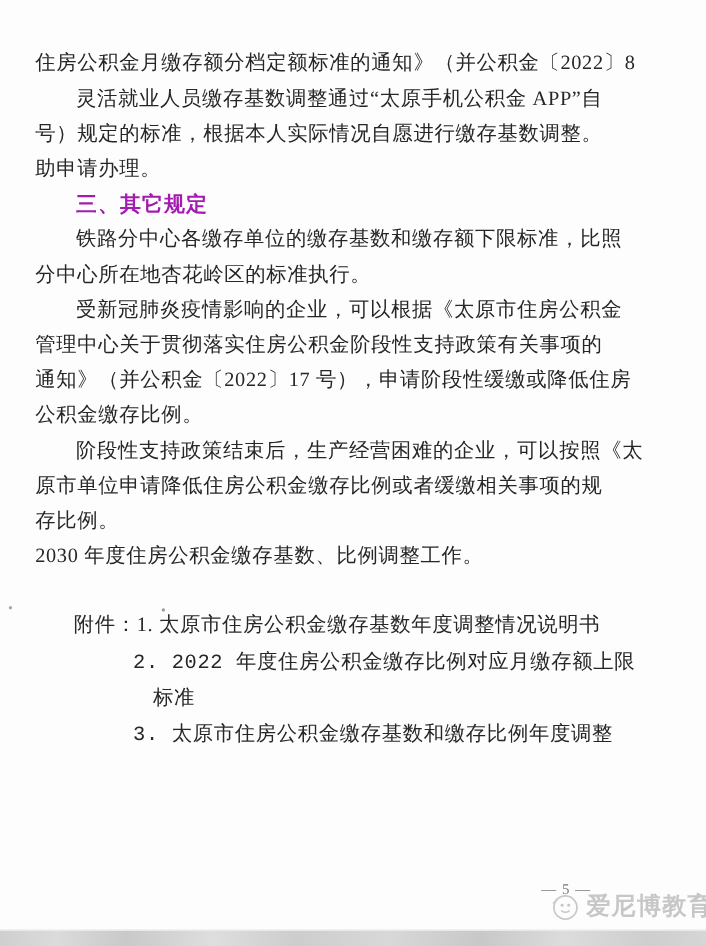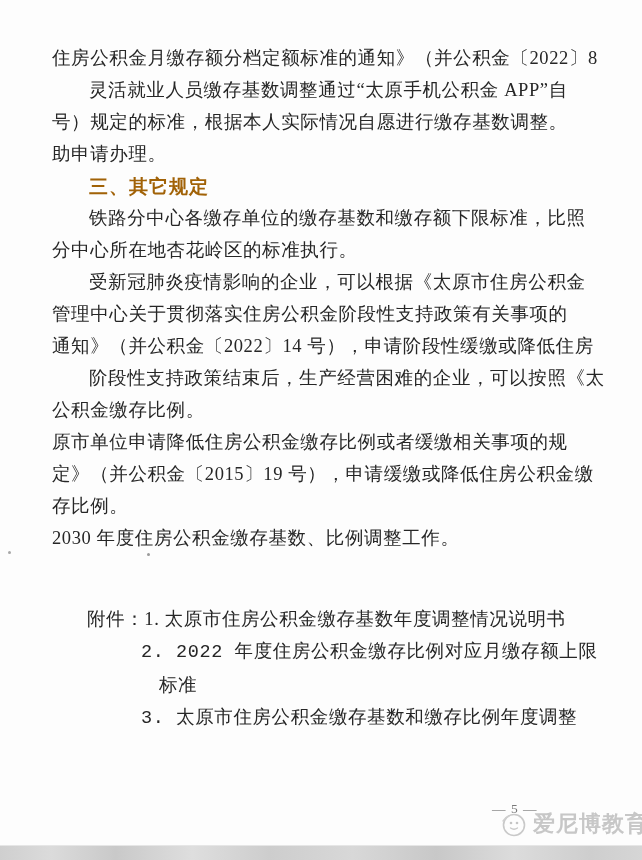--- a/index.html
+++ b/index.html
@@ -6,37 +6,37 @@
   .page {
     position:relative;
     width:642px; height:860px;
     background:#fdfdfd;
     overflow:hidden;
     font-family:"Liberation Serif","DejaVu Serif",serif;
     color:#262626;
   }
   .body-text {
     position:absolute;
-    left:52px; top:42px;
+    left:32px; top:42px;
     width:545px;
     font-size:18.5px;
     line-height:32px;
     letter-spacing:0.6px;
   }
   .line { white-space:nowrap; height:32px; }
   .ind { padding-left:37px; }
   .heading {
     font-family:"DejaVu Sans","Liberation Sans",sans-serif;
     font-weight:bold;
     font-size:19px;
     letter-spacing:1px;
-    color:#a16207;
+    color:#a21caf;
   }
   .attachments {
-    margin-top:49px;
+    margin-top:31px;
     line-height:33px;
   }
   .att-first { display:flex; white-space:nowrap; padding-left:35px; }
   .att-label { flex:0 0 auto; }
   .att-item { white-space:nowrap; padding-left:89px;font-family:Liberation Mono, monospace; }
   .att-cont { white-space:nowrap; padding-left:107px; }
 
   .page-number {
     position:absolute;
     left:492px; top:801px;
@@ -89,25 +89,24 @@
   <div class="body-text">
     <div class="line">住房公积金月缴存额分档定额标准的通知》（并公积金〔2022〕8</div>
     <div class="line ind">灵活就业人员缴存基数调整通过“太原手机公积金 APP”自</div>
     <div class="line">号）规定的标准，根据本人实际情况自愿进行缴存基数调整。</div>
     <div class="line">助申请办理。</div>
     <div class="line ind heading">三、其它规定</div>
     <div class="line ind">铁路分中心各缴存单位的缴存基数和缴存额下限标准，比照</div>
     <div class="line">分中心所在地杏花岭区的标准执行。</div>
     <div class="line ind">受新冠肺炎疫情影响的企业，可以根据《太原市住房公积金</div>
     <div class="line">管理中心关于贯彻落实住房公积金阶段性支持政策有关事项的</div>
-    <div class="line">通知》（并公积金〔2022〕14 号），申请阶段性缓缴或降低住房</div>
+    <div class="line">通知》（并公积金〔2022〕17 号），申请阶段性缓缴或降低住房</div>
+    <div class="line">公积金缴存比例。</div>
     <div class="line ind">阶段性支持政策结束后，生产经营困难的企业，可以按照《太</div>
-    <div class="line">公积金缴存比例。</div>
     <div class="line">原市单位申请降低住房公积金缴存比例或者缓缴相关事项的规</div>
-    <div class="line">定》（并公积金〔2015〕19 号），申请缓缴或降低住房公积金缴</div>
     <div class="line">存比例。</div>
     <div class="line">2030 年度住房公积金缴存基数、比例调整工作。</div>
 
     <div class="attachments">
       <div class="att-first">
         <span class="att-label">附件：</span>
         <span>1. 太原市住房公积金缴存基数年度调整情况说明书</span>
       </div>
       <div class="att-item">2. 2022 年度住房公积金缴存比例对应月缴存额上限</div>
       <div class="att-cont">标准</div>

